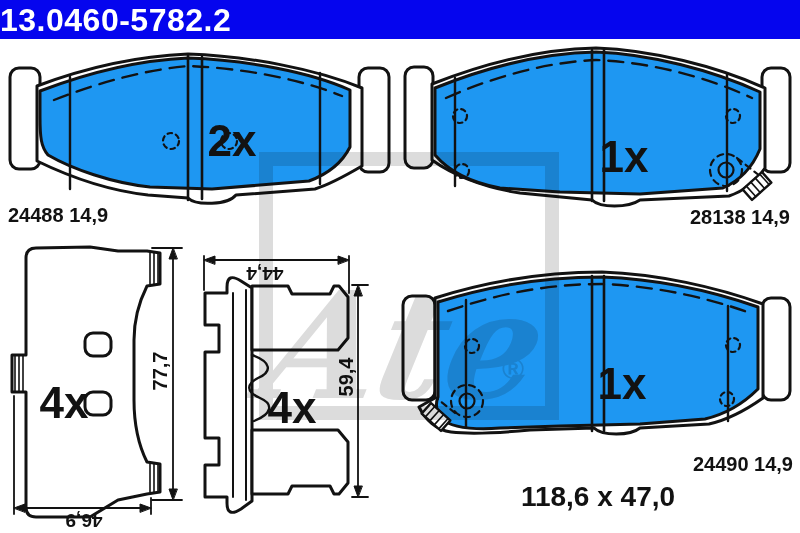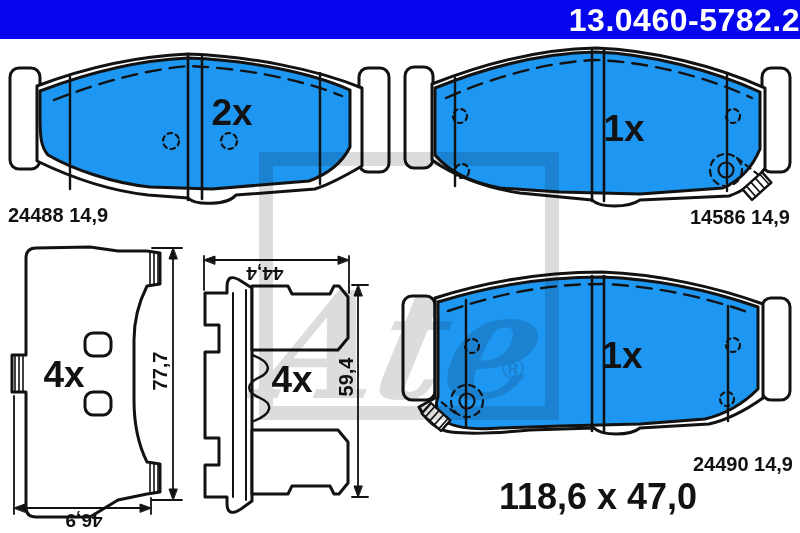--- a/index.html
+++ b/index.html
@@ -1,32 +1,32 @@
 <!DOCTYPE html>
 <html><head>
 <meta charset="utf-8">
 <style>
   html,body{margin:0;padding:0;background:#fff;}
   #stage{position:relative;width:800px;height:533px;background:#ffffff;overflow:hidden;
          font-family:"Liberation Sans",sans-serif;}
   
   .header{position:absolute;left:0;top:0;width:800px;height:39px;background:#0505ee;
-          display:flex;align-items:center;justify-content:flex-end;gap:38px;z-index:2;}
+          display:flex;align-items:center;justify-content:flex-start;gap:38px;z-index:2;}
   .header span{color:#ffffff;font-size:32px;font-weight:bold;letter-spacing:.5px;line-height:1;}
   
   svg.draw{position:absolute;left:0;top:0;z-index:1;}
   
   .lbl{position:absolute;font-weight:bold;color:#121212;white-space:nowrap;z-index:2;}
-  .qty{font-size:37px;transform:translate(-50%,-50%);}
+  .qty{font-size:44px;transform:translate(-50%,-50%);margin-top:28px;}
   .cap{font-size:20px;}
   .cap.r{text-align:right;}
   .dim{font-size:20px;transform:translate(-50%,-50%);}
   .dim.rot90{transform:translate(-50%,-50%) rotate(-90deg);}
   .dim.rot180{transform:translate(-50%,-50%) rotate(180deg);}
-  .overall{font-size:36px;transform:translate(-50%,-50%);}
+  .overall{font-size:28px;transform:translate(-50%,-50%);}
   
   .watermark{position:absolute;left:0;top:0;width:800px;height:533px;z-index:3;
              pointer-events:none;mix-blend-mode:multiply;}
   .wm-frame{position:absolute;left:259px;top:152px;width:272px;height:240px;
             border:14px solid #dcdcdc;}
   .wm-script{position:absolute;left:268px;top:272px;font-family:"DejaVu Serif",serif;
              font-style:italic;font-weight:bold;font-size:148px;line-height:1;
              color:#dcdcdc;transform:skewX(-12deg);}
   .wm-reg{position:absolute;left:502px;top:352px;font-size:30px;font-weight:bold;color:#dcdcdc;}
 </style>
@@ -140,21 +140,21 @@
     </g>
   </svg>
 
   <div class="lbl qty" style="left:232px;top:113px;">2x</div>
   <div class="lbl qty" style="left:624px;top:129px;">1x</div>
   <div class="lbl qty" style="left:64px;top:375px;">4x</div>
   <div class="lbl qty" style="left:292px;top:380px;">4x</div>
   <div class="lbl qty" style="left:622px;top:356px;">1x</div>
 
   <div class="lbl cap" style="left:8px;top:204px;">24488 14,9</div>
-  <div class="lbl cap r" style="left:648px;top:206px;width:142px;">14586 14,9</div>
+  <div class="lbl cap r" style="left:648px;top:206px;width:142px;">28138 14,9</div>
   <div class="lbl cap r" style="left:651px;top:453px;width:142px;">24490 14,9</div>
 
   <div class="lbl dim rot90" style="left:160px;top:371px;">77,7</div>
   <div class="lbl dim rot180" style="left:84px;top:520px;font-size:19px;">46,9</div>
   <div class="lbl dim rot180" style="left:265px;top:273px;font-size:19px;">44,4</div>
   <div class="lbl dim rot90" style="left:346px;top:377px;">59,4</div>
   <div class="lbl overall" style="left:598px;top:497px;">118,6 x 47,0</div>
 
   <div class="watermark">
     <div class="wm-frame"></div>

